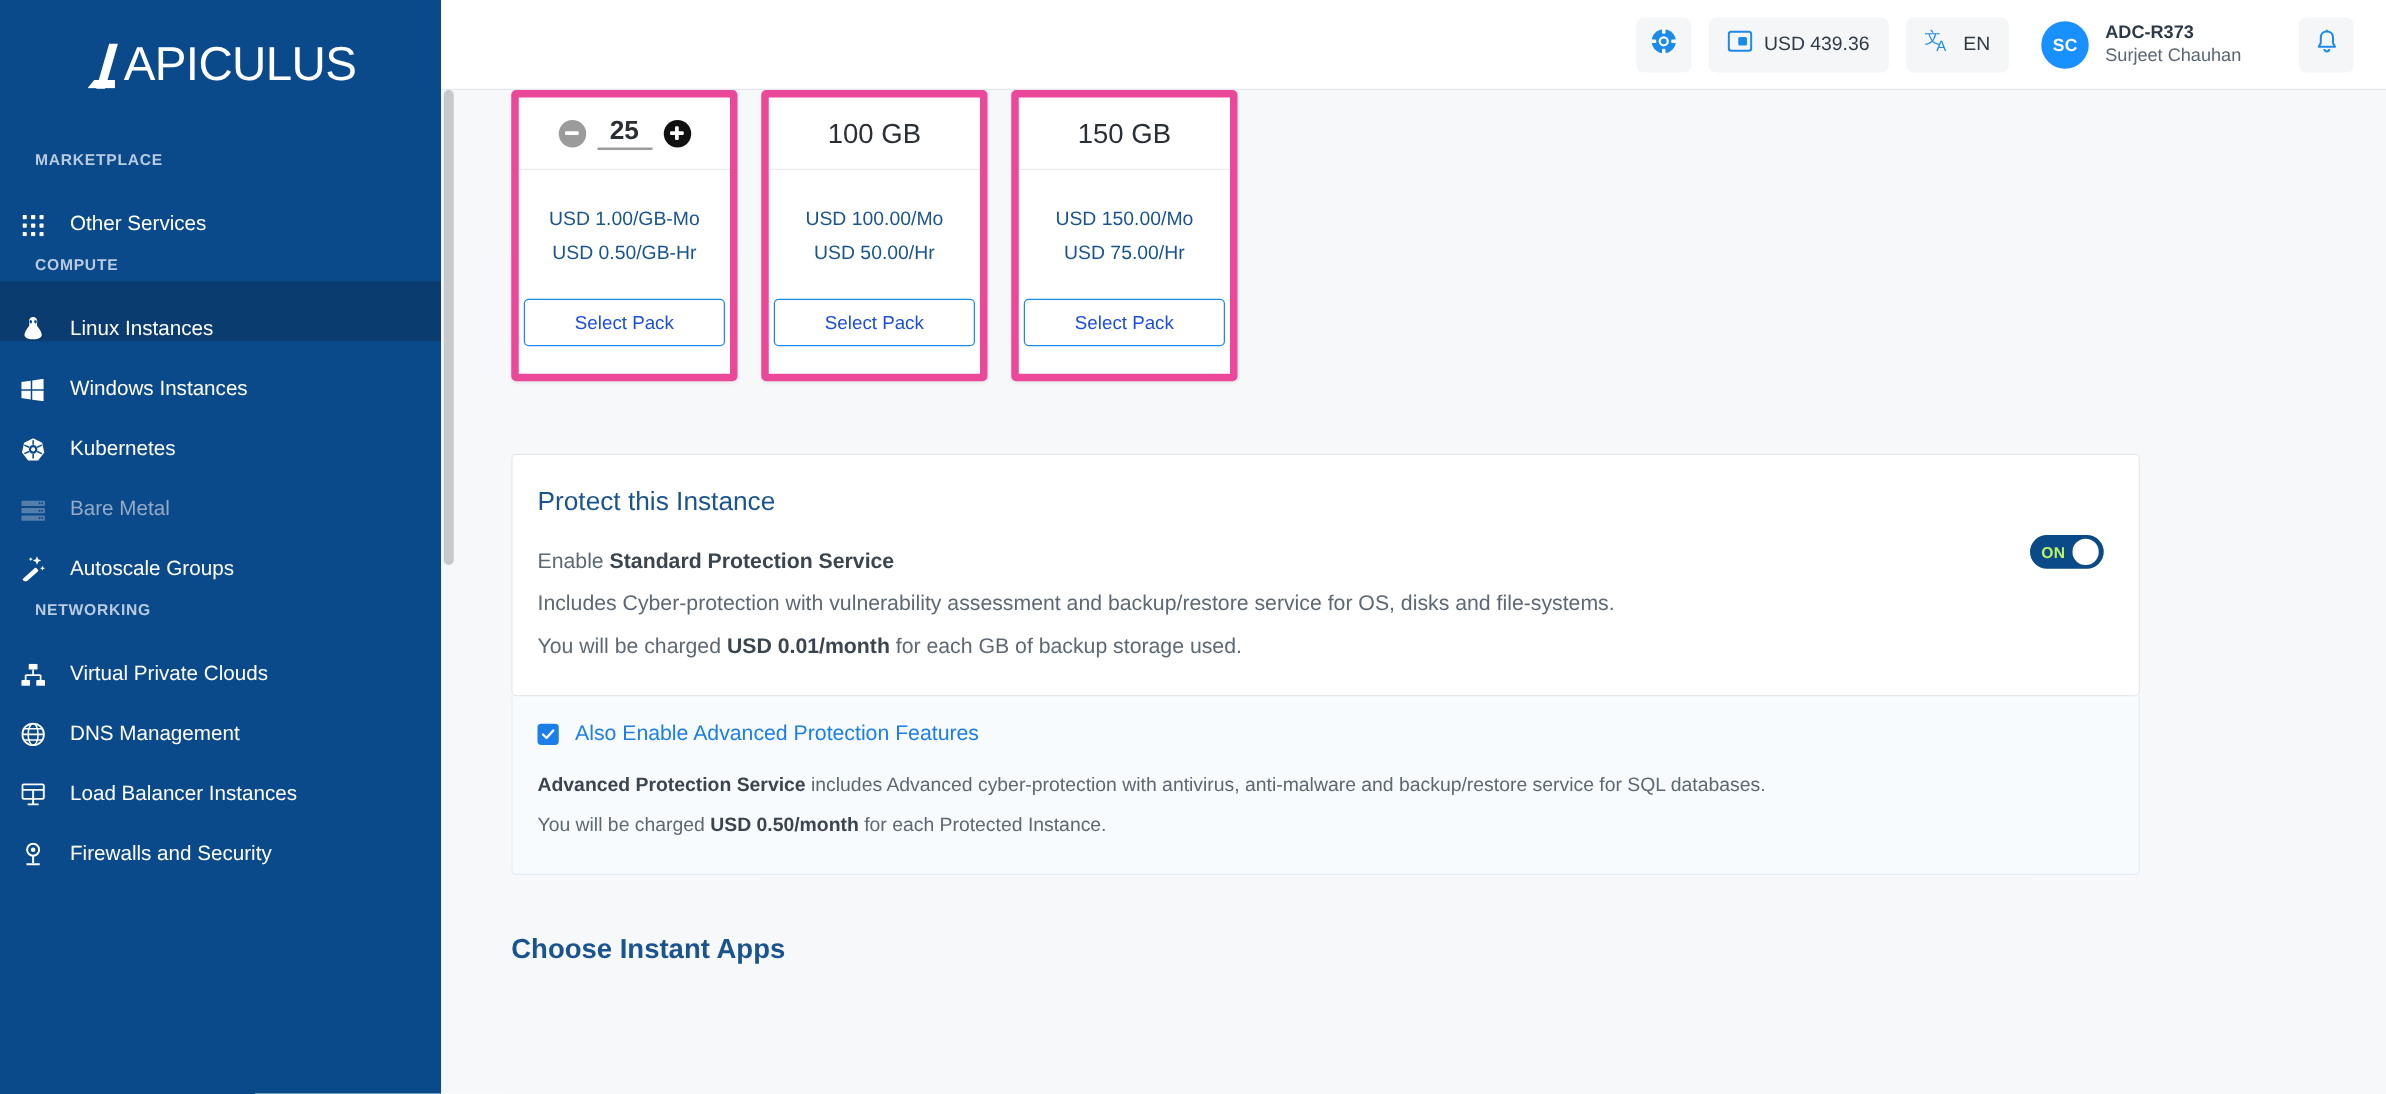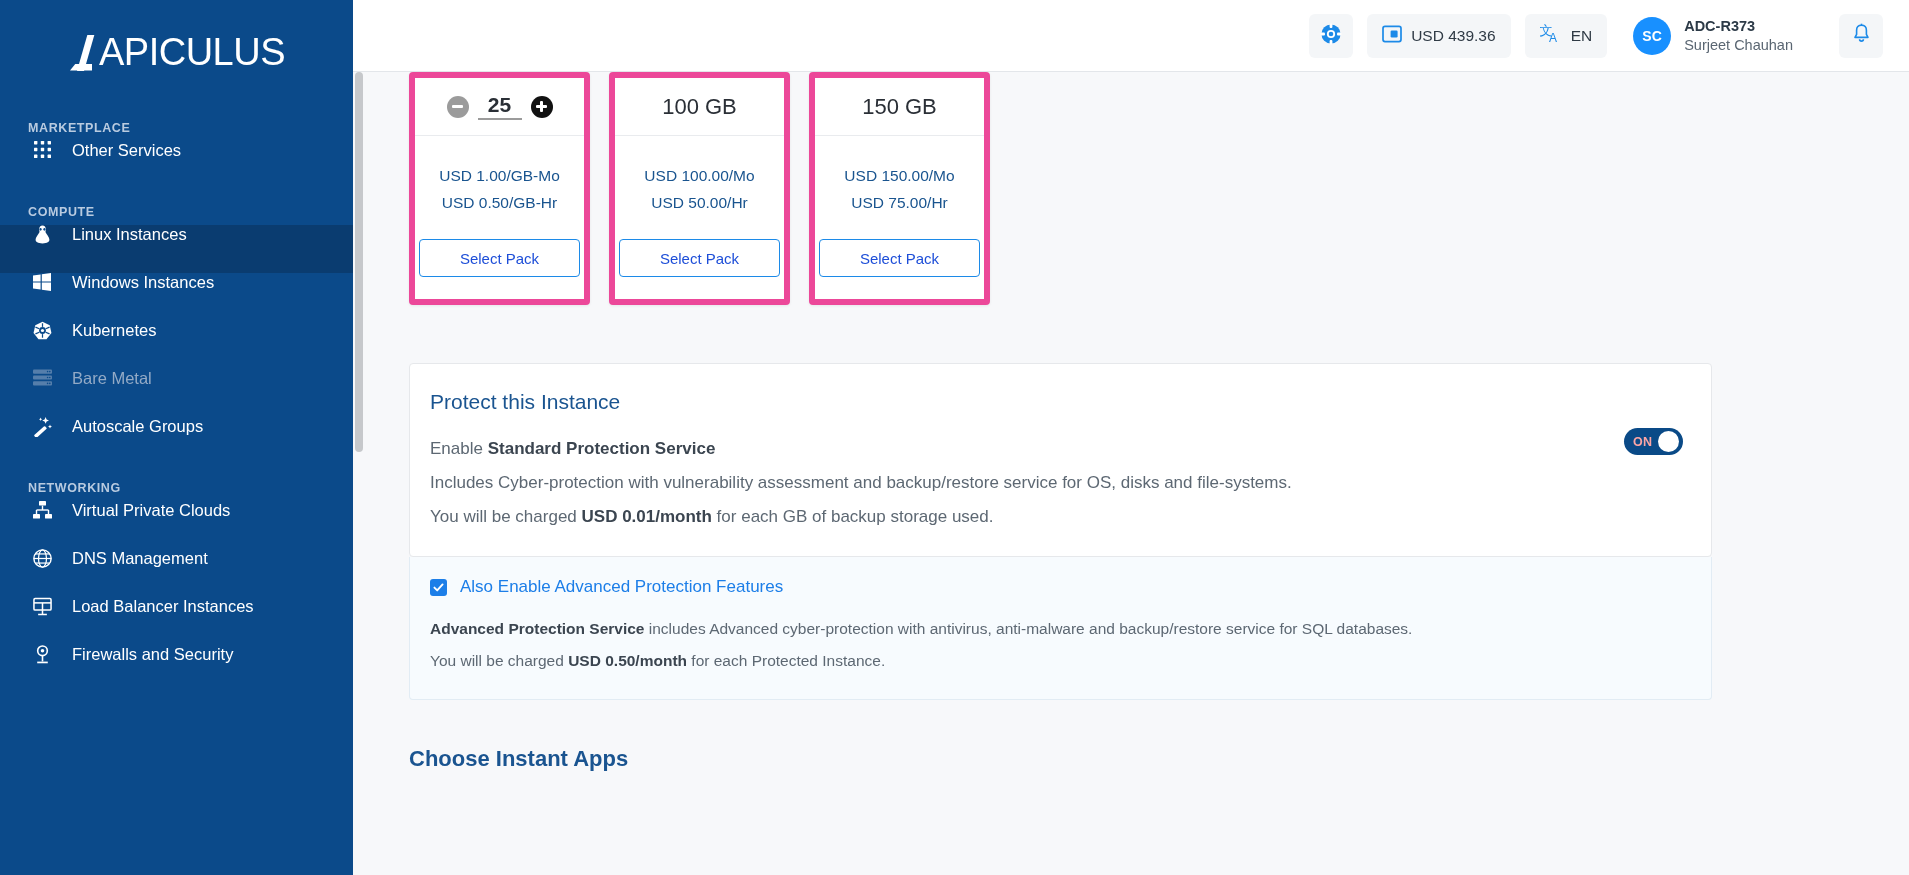--- a/index.html
+++ b/index.html
@@ -55,23 +55,23 @@
   .nav-section {
     color: #b9cbe0;
     font-size: 12.5px;
     font-weight: 700;
     letter-spacing: 0.6px;
     padding: 0 0 0 28px;
     margin-top: 16px;
     margin-bottom: 6px;
   }
   .nav-item {
-    display: flex; align-items: flex-start;
+    display: flex; align-items: flex-end;
     height: 48px;
-    padding-left: 28px;
+    padding-left: 12px;
     color: #ffffff;
     font-size: 16.5px;
     cursor: pointer;
     position: relative;
   }
   .nav-item .ic {
     width: 28px; flex: 0 0 28px;
     display: flex; align-items: center; justify-content: center;
     margin-right: 16px;
   }
@@ -223,21 +223,21 @@
   .protect-line { font-size: 17px; color: #5d6873; line-height: 2.0; }
   .protect-line b { color: #3b4550; font-weight: 700; }
   .toggle {
     position: absolute; right: 28px; top: 64px;
     width: 59px; height: 27px; border-radius: 14px;
     background: #0a4a87;
     display: flex; align-items: center; justify-content: space-between;
     padding: 0 4px 0 9px;
     cursor: pointer;
   }
-  .toggle .t-lbl { color: #fca5a5; font-size: 12.5px; font-weight: 600; letter-spacing:.3px;}
+  .toggle .t-lbl { color: #bef264; font-size: 12.5px; font-weight: 600; letter-spacing:.3px;}
   .toggle .knob { width: 21px; height: 21px; border-radius: 50%; background: #fff; }
 
   
   .adv-card {
     width: 1303px;
     background: #f7fbfe;
     border: 1px solid #e2ecf4;
     border-top: none;
     border-radius: 0 0 4px 4px;
     padding: 20px 30px 22px 20px;

